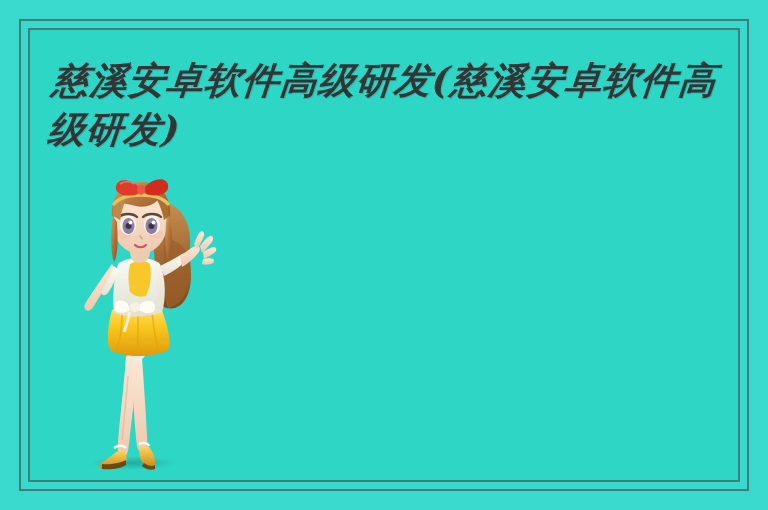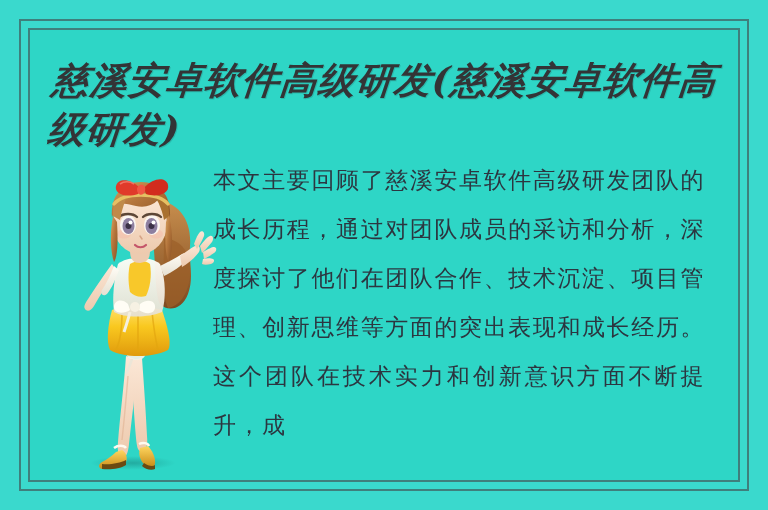--- a/index.html
+++ b/index.html
@@ -247,16 +247,15 @@
                  C56 309 66 306 70 302 C72 298 70 292 66 290 Z" fill="url(#shoeG)"></path>
         <path d="M46 304 C54 305 64 303 70 300 L70 305 C64 309 54 310 46 309 Z" fill="#6b4a12"></path>
         <path d="M84 288 C82 294 84 300 88 304 C92 308 98 308 99 304
                  C100 298 96 290 92 286 Z" fill="url(#shoeG)"></path>
         <path d="M88 303 C92 306 97 307 99 305 L99 309 C95 311 89 309 86 306 Z" fill="#6b4a12"></path>
         <path d="M58 288 C62 285 68 285 70 288" stroke="#fffaf0" stroke-width="2.4" fill="none"></path>
         <path d="M83 284 C87 282 92 283 93 286" stroke="#fffaf0" stroke-width="2.4" fill="none"></path>
       </svg>
     </div>
 
-    <div class="body-text">本文主要回顾了慈溪安卓软件高级研发团队的成长历程，通过对团队成员的采访和分析，深度探讨了他们在团队合作、技术沉淀、项目管理、创新思维等方面的突出表现和成长经历。这个团队在技术实力和创新意识方面不断提升，成</div>
 
   </div>
 </div>
 
 </body></html>

